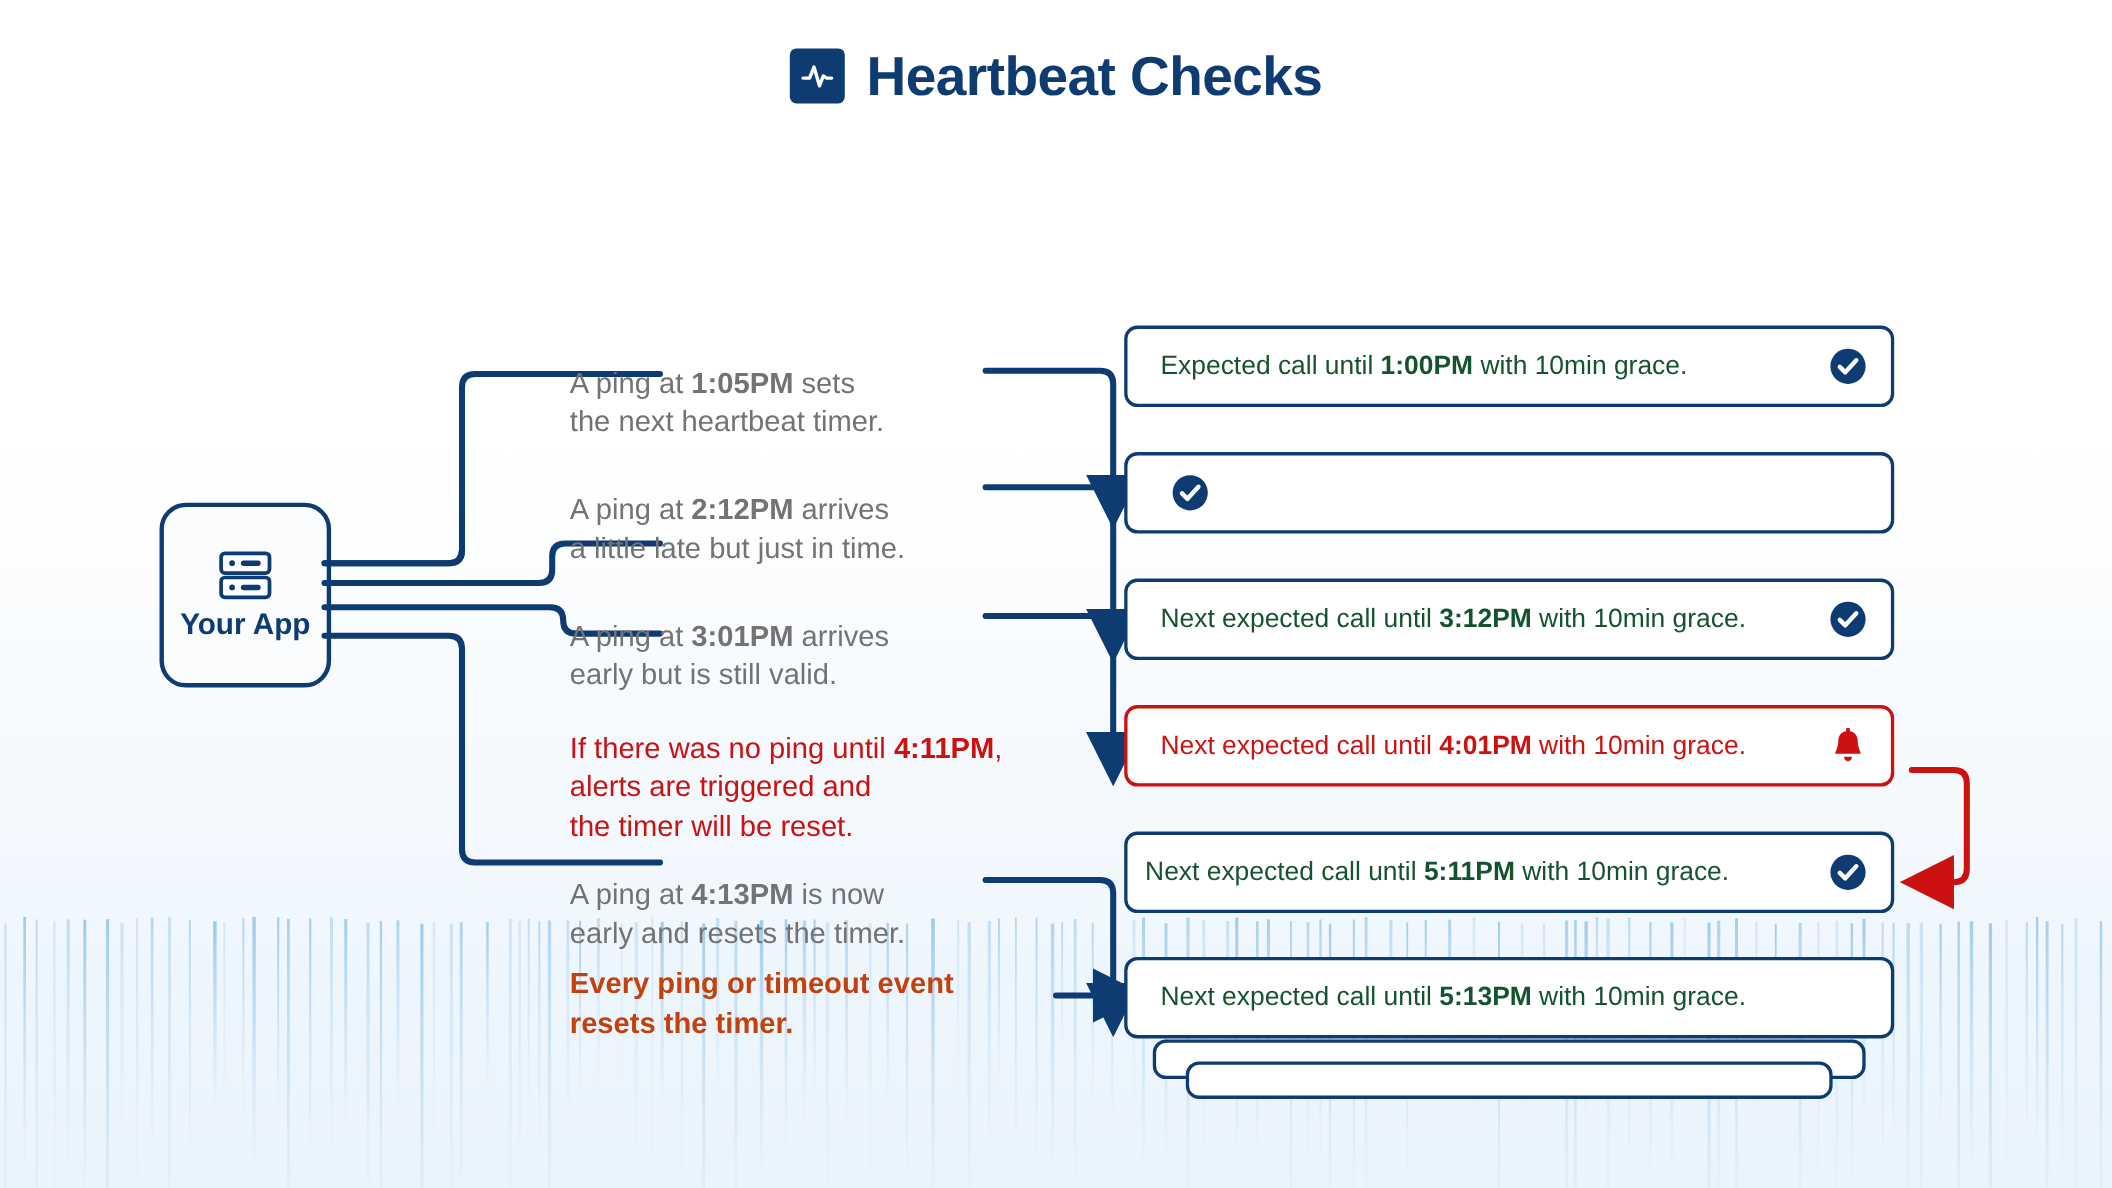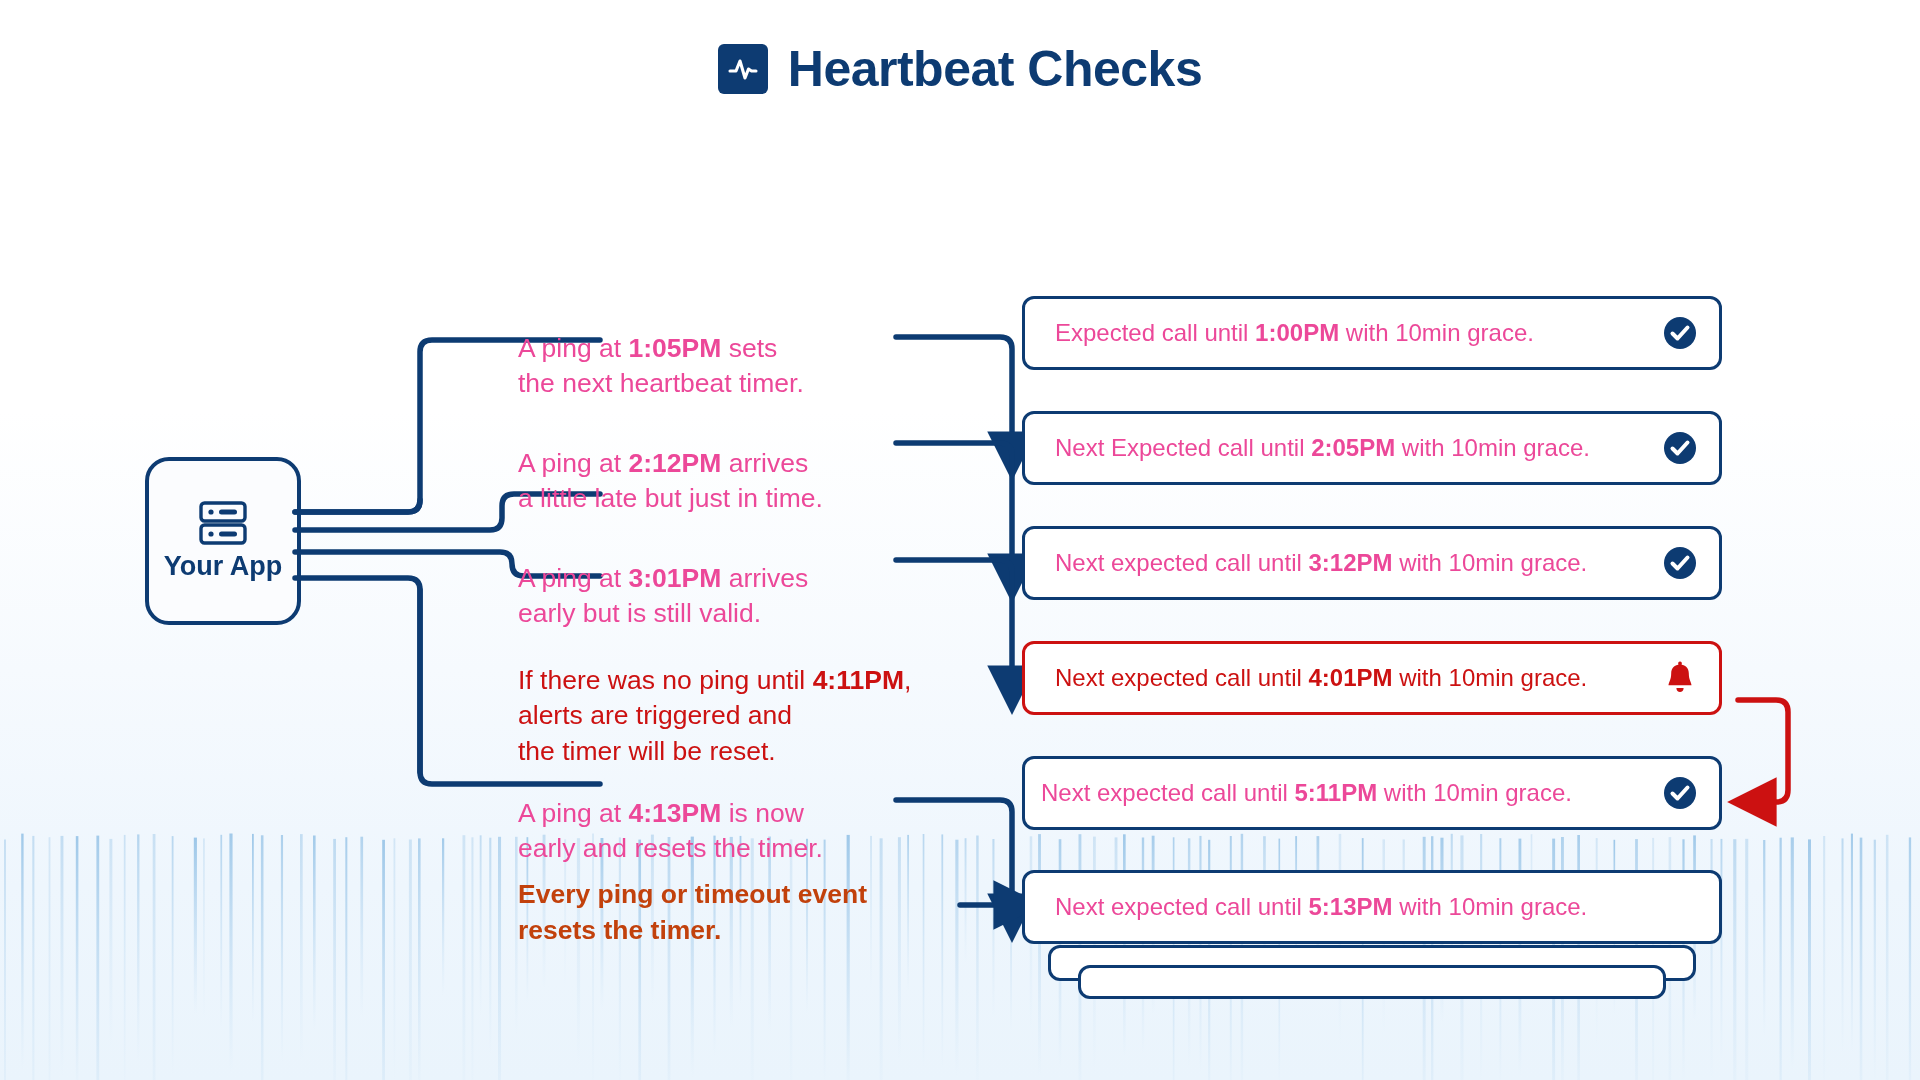--- a/index.html
+++ b/index.html
@@ -84,21 +84,21 @@
     font-size: 27px;
     font-weight: bold;
     color: #0d3b72;
   }
 
   
   .step-text {
     position: absolute;
     font-size: 26.5px;
     line-height: 1.34;
-    color: #ec4899;
+    color: #737373;
     white-space: pre-line;
   }
   .step-text b { font-weight: bold; }
   .step-text.alert { color: #cc1111; }
   .step-text.emphasis { font-weight: bold; color: #c2410c; }
 
   
   .card {
     position: absolute;
     left: 1022px;
@@ -108,21 +108,21 @@
     border-radius: 12px;
     background: #ffffff;
     display: flex;
     align-items: center;
     box-sizing: border-box;
     padding: 0 22px 0 30px;
   }
   .card.alert { border-color: #cc1111; }
   .card-text {
     font-size: 24px;
-    color: #ec4899;
+    color: #14532d;
     flex: 1 1 auto;
     white-space: nowrap;
   }
   .card-text b { font-weight: bold; }
   .card.alert .card-text { color: #cc1111; }
   .card-icon {
     flex: 0 0 auto;
     width: 34px; height: 34px;
     display: flex;
     align-items: center;
@@ -385,21 +385,20 @@
     <span class="card-text"><span>Expected call until </span><b>1:00PM</b><span> with 10min grace.</span></span>
     <span class="card-icon">
       <svg width="34" height="34" viewBox="0 0 34 34" aria-hidden="true">
         <circle cx="17" cy="17" r="16" fill="#0d3b72"></circle>
         <path d="M9.5 17.5 L14.5 22.5 L24.5 11.5" fill="none" stroke="#ffffff" stroke-width="4" stroke-linecap="round" stroke-linejoin="round"></path>
       </svg>
     </span>
   </div>
 
   <div class="card" style="top:411px;">
-    <span class="card-text"><span>Next Expected call until </span><b>2:05PM</b><span> with 10min grace.</span></span>
     <span class="card-icon">
       <svg width="34" height="34" viewBox="0 0 34 34" aria-hidden="true">
         <circle cx="17" cy="17" r="16" fill="#0d3b72"></circle>
         <path d="M9.5 17.5 L14.5 22.5 L24.5 11.5" fill="none" stroke="#ffffff" stroke-width="4" stroke-linecap="round" stroke-linejoin="round"></path>
       </svg>
     </span>
   </div>
 
   <div class="card" style="top:526px;">
     <span class="card-text"><span>Next expected call until </span><b>3:12PM</b><span> with 10min grace.</span></span>

